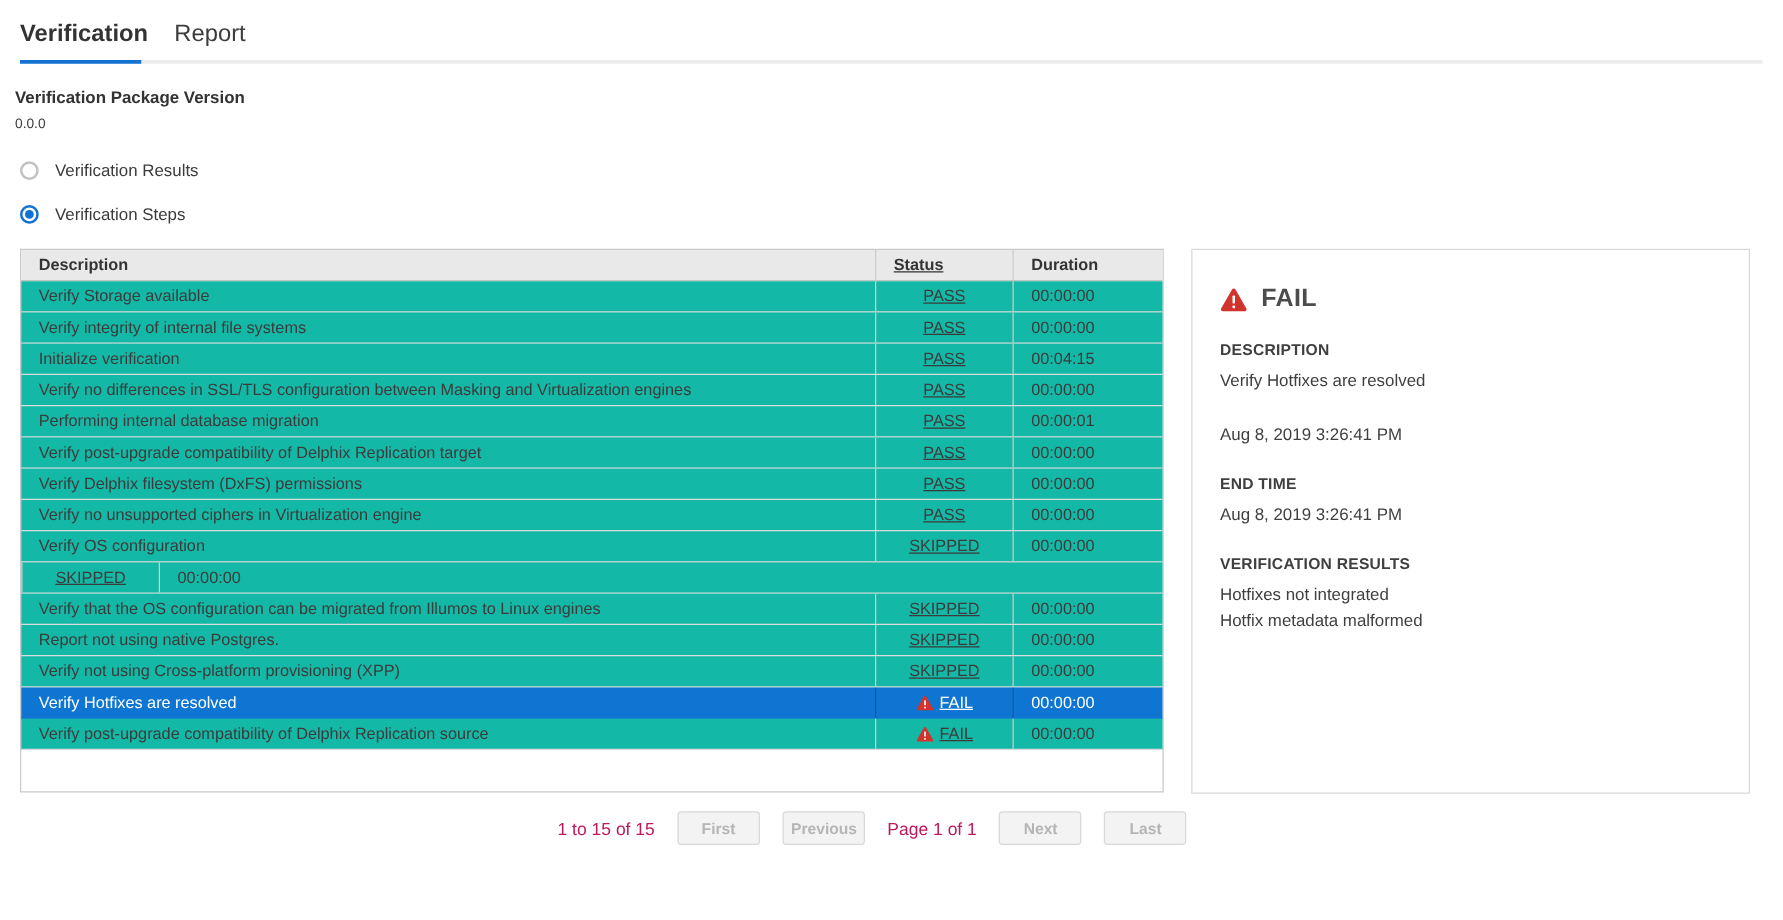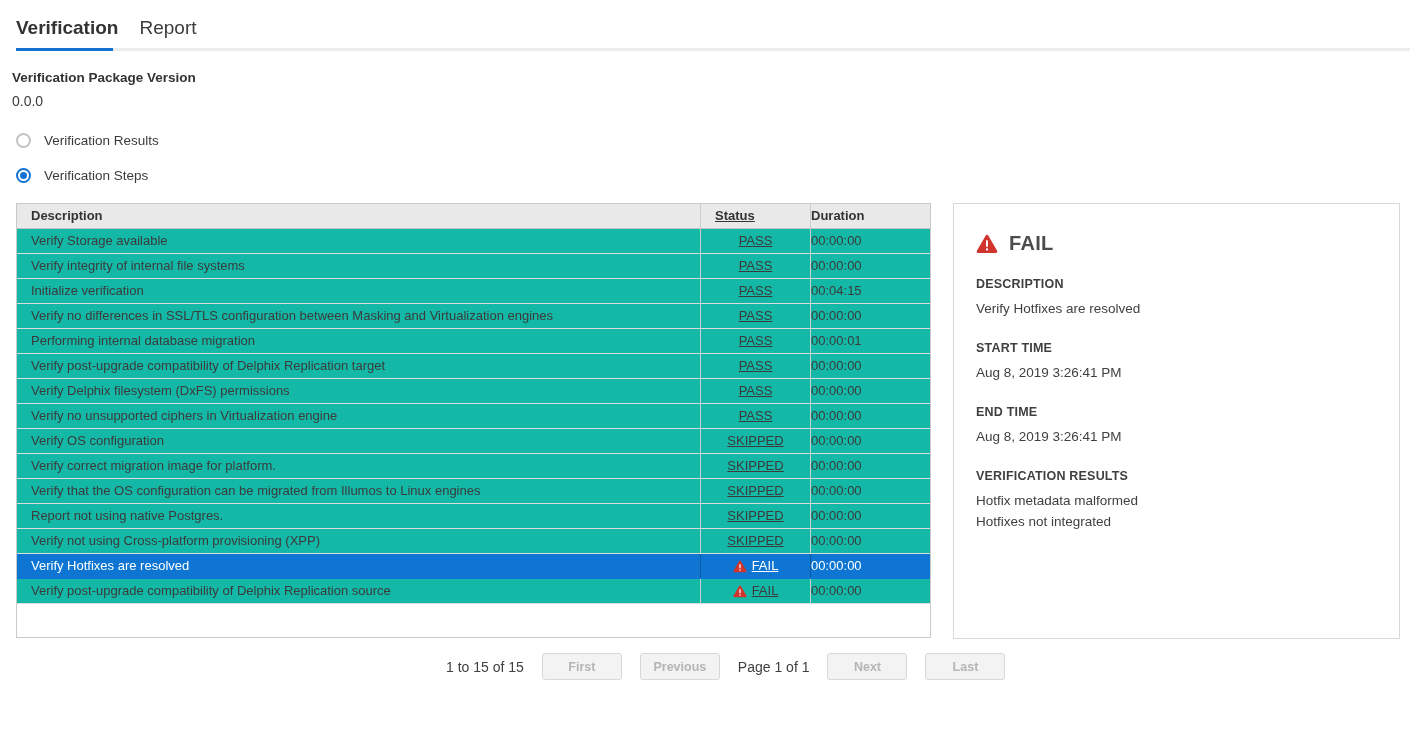--- a/index.html
+++ b/index.html
@@ -13,51 +13,51 @@
 
   
   .tabbar { display: flex; margin: 15px 16px 0 16px; border-bottom: 3px solid #ececec; }
   .tab { font-size: 19px; text-align: center; padding-bottom: 9px; padding-top: 2px; cursor: pointer; color: #3c3c3c; }
   .tab.active { width: 97px; font-weight: bold; color: #333; border-bottom: 3px solid #1373d2; margin-bottom: -3px; }
   .tab.inactive { width: 110px; }
 
   
   .pkg { margin: 19px 16px 0 12px; }
   .pkg-title { font-weight: bold; font-size: 13.5px; color: #333; }
-  .pkg-value { margin-top: 8px; font-size: 14px; }
+  .pkg-value { margin-top: 8px; font-size: 11px; }
 
   
   .radios { margin: 23px 16px 0 16px; }
   .radio-row { display: flex; align-items: center; gap: 13px; height: 16px; margin-bottom: 19px; cursor: pointer; font-size: 13.5px; }
   .radio { width: 15px; height: 15px; border-radius: 50%; border: 2px solid #c2c2c2; position: relative; flex: 0 0 15px; background: #fff; }
   .radio.sel { border-color: #1373d2; }
   .radio.sel::after { content: ""; position: absolute; left: 2px; top: 2px; width: 7px; height: 7px; background: #1373d2; border-radius: 50%; }
 
   
   .main { display: flex; align-items: flex-start; margin: 20px 16px 0 16px; gap: 22px; }
 
   
   .vtable { width: 915px; border: 1px solid #c9c9c9; background: #fff; }
   .thead { display: flex; background: #e9e9e9; border-bottom: 1px solid #c3c3c3; font-weight: bold; color: #333; }
   .cell { height: 24px; line-height: 24px; font-size: 13px; }
   .c-desc { flex: 1 1 auto; padding-left: 14px; white-space: nowrap; overflow: hidden; }
   .c-status { width: 110px; flex: 0 0 110px; border-left: 1px solid #ccc; display: flex; align-items: center; justify-content: center; gap: 5px; text-decoration: underline; }
   .thead .c-status { justify-content: flex-start; padding-left: 14px; }
-  .c-dur { width: 120px; flex: 0 0 120px; border-left: 1px solid #ccc; }
+  .c-dur { width: 120px; flex: 0 0 120px; border-left: 1px solid #ccc; padding-left: 14px; }
   .trow { display: flex; border-bottom: 1px solid #dcdcdc; background: #14b8a6; cursor: pointer; }
   .trow.selected { background: #0e76d2; color: #fff; border-bottom-color: #0e76d2; }
   .trow.selected .c-status, .trow.selected .c-dur { border-left-color: rgba(0,0,0,0.22); }
   .tfill { height: 33px; }
   .warn-icon-sm { width: 14px; height: 13px; display: inline-block; flex: 0 0 14px; }
 
   
   .pager { display: flex; align-items: center; gap: 18px; margin: 14px 0 0 446px; }
-  .pager-count, .pager-page { font-size: 14px; color: #404040; white-space: nowrap; }
+  .pager-count, .pager-page { font-size: 14px; color: #be185d; white-space: nowrap; }
   .pbtn {
-    width: 80px; height: 27px; border: 1px solid #d8d8d8; border-radius: 3px;
+    width: 66px; height: 27px; border: 1px solid #d8d8d8; border-radius: 3px;
     background: #f3f3f3; color: #b5b5b5; font-weight: bold; font-size: 12.5px;
     font-family: "Liberation Sans", sans-serif; cursor: default;
   }
 
   
   .panel { width: 447px; min-height: 436px; border: 1px solid #d9d9d9; padding: 28px 22px 20px 22px; background: #fff; }
   .panel-head { display: flex; align-items: center; gap: 11px; font-size: 20px; font-weight: bold; color: #4c4c4c; letter-spacing: 0.3px; }
   .warn-icon-lg { width: 22px; height: 20px; flex: 0 0 22px; }
   .sec { margin-top: 22px; }
   .sec-label { font-weight: bold; font-size: 12.5px; color: #3f3f3f; margin-bottom: 7px; letter-spacing: 0.2px; }
@@ -164,21 +164,20 @@
   </div>
           <div class="trow">
     <div class="cell c-desc">Verify OS configuration</div>
     <div class="cell c-status">
 
       <span class="status-text">SKIPPED</span>
     </div>
     <div class="cell c-dur">00:00:00</div>
   </div>
           <div class="trow">
-    <div class="cell c-desc">Verify correct migration image for platform.</div>
     <div class="cell c-status">
 
       <span class="status-text">SKIPPED</span>
     </div>
     <div class="cell c-dur">00:00:00</div>
   </div>
           <div class="trow">
     <div class="cell c-desc">Verify that the OS configuration can be migrated from Illumos to Linux engines</div>
     <div class="cell c-status">
 
@@ -240,36 +239,35 @@
         <span>FAIL</span>
       </div>
       <div>
           <div class="sec">
     <div class="sec-label">DESCRIPTION</div>
     <div class="sec-lines">
               <div class="sec-line">Verify Hotfixes are resolved</div>
             </div>
   </div>
           <div class="sec">
-    <div class="sec-label">START TIME</div>
     <div class="sec-lines">
               <div class="sec-line">Aug 8, 2019 3:26:41 PM</div>
             </div>
   </div>
           <div class="sec">
     <div class="sec-label">END TIME</div>
     <div class="sec-lines">
               <div class="sec-line">Aug 8, 2019 3:26:41 PM</div>
             </div>
   </div>
           <div class="sec">
     <div class="sec-label">VERIFICATION RESULTS</div>
     <div class="sec-lines">
+              <div class="sec-line">Hotfixes not integrated</div>
               <div class="sec-line">Hotfix metadata malformed</div>
-              <div class="sec-line">Hotfixes not integrated</div>
             </div>
   </div>
         </div>
     </div>
 
   </div>
 
   <div class="pager">
     <span class="pager-count">1 to 15 of 15</span>
     <button class="pbtn">First</button>

